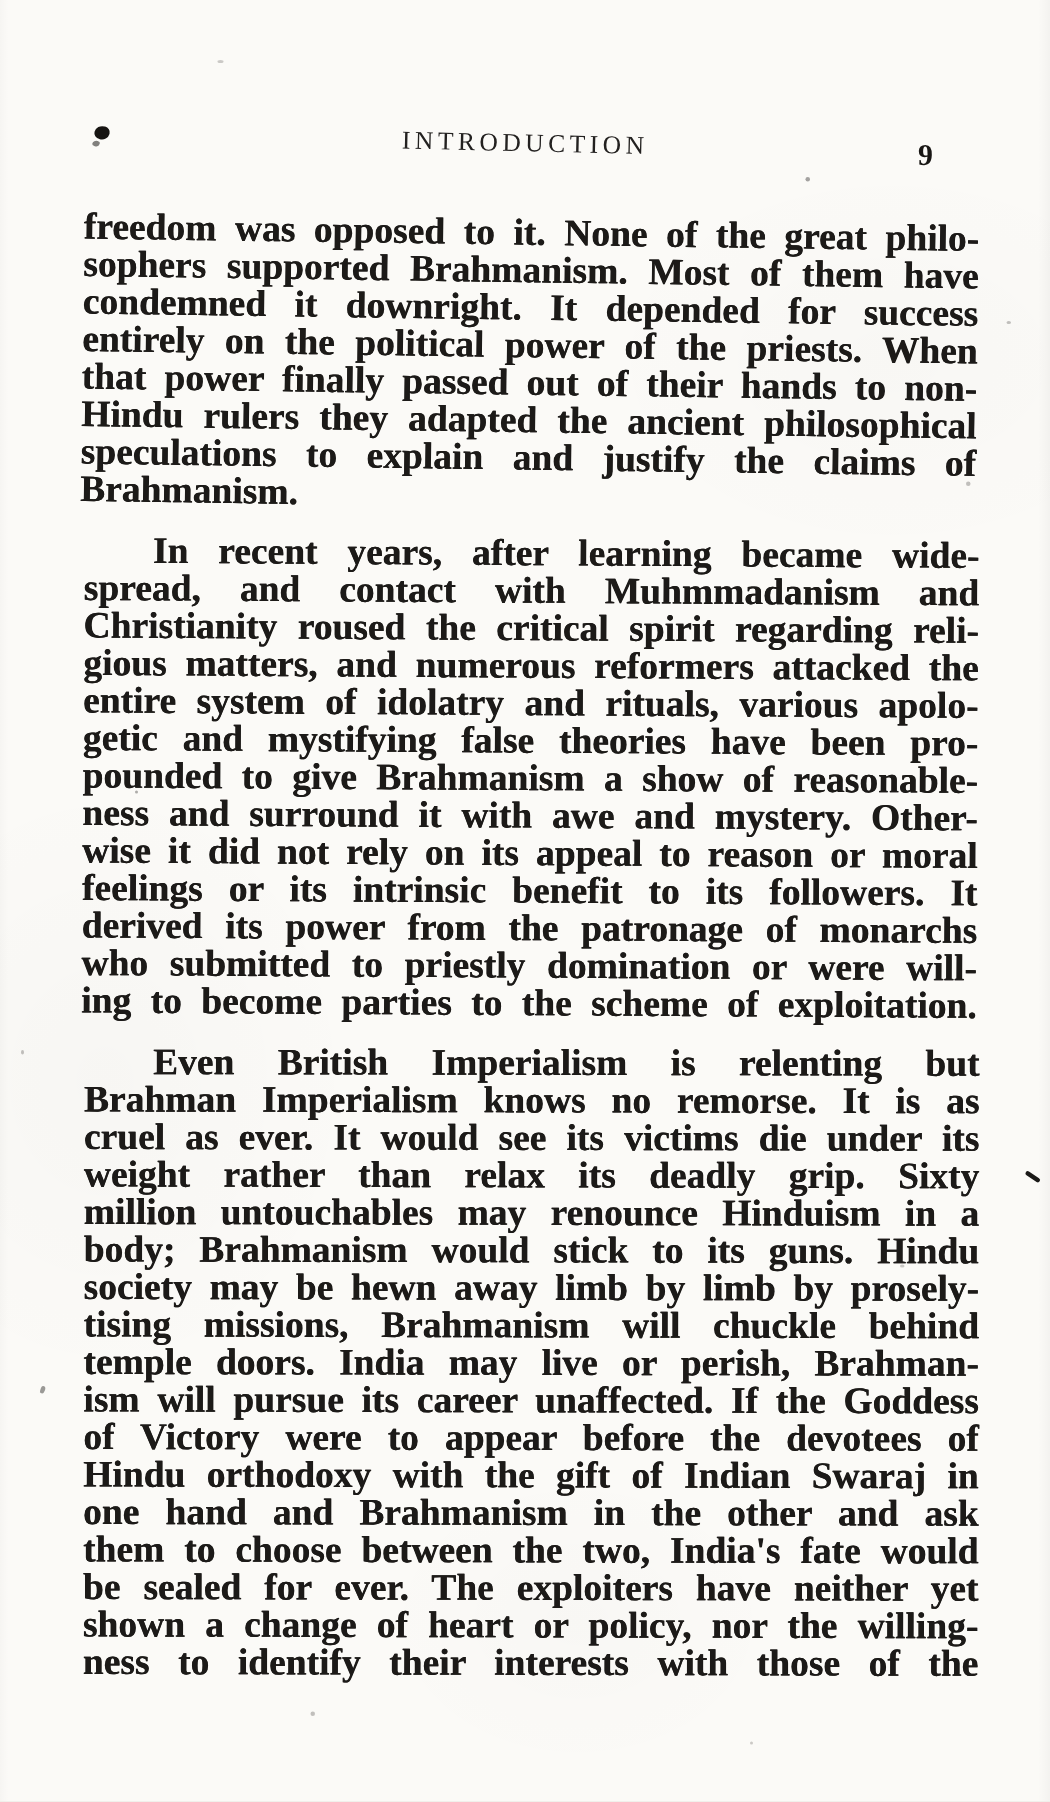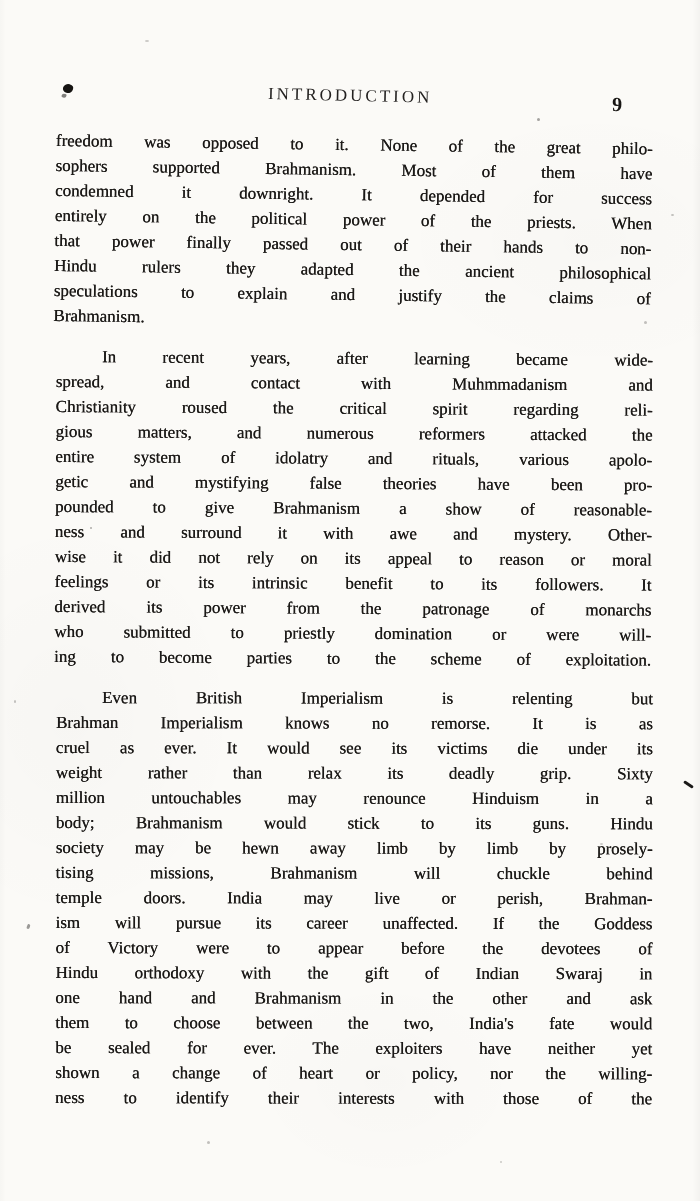--- a/index.html
+++ b/index.html
@@ -42,26 +42,27 @@
     position: absolute;
     top: 93px;
     left: 612px;
     font-size: 20px;
     font-weight: bold;
     transform: rotate(1deg);
     color: #181614;
   }
   .textblock {
     position: absolute;
-    top: 128px;
+    top: 139px;
     left: 56px;
     width: 597px;
-    font-size: 17px;
+    font-size: 25px;
     line-height: 25px;
     text-shadow: 0.25px 0 0 currentColor;
+    font-weight: bold;
   }
   .para { margin: 0 0 16px 0; }
   .para:last-child { margin-bottom: 0; }
   .tilt-0 { transform: rotate(0.8deg); transform-origin: 0 0; }
   .tilt-1 { transform: rotate(0.35deg); transform-origin: 0 0; }
   .tilt-2 { transform: rotate(0.12deg); transform-origin: 0 0; }
   .line {
     text-align: justify;
     text-align-last: justify;
     white-space: nowrap;

